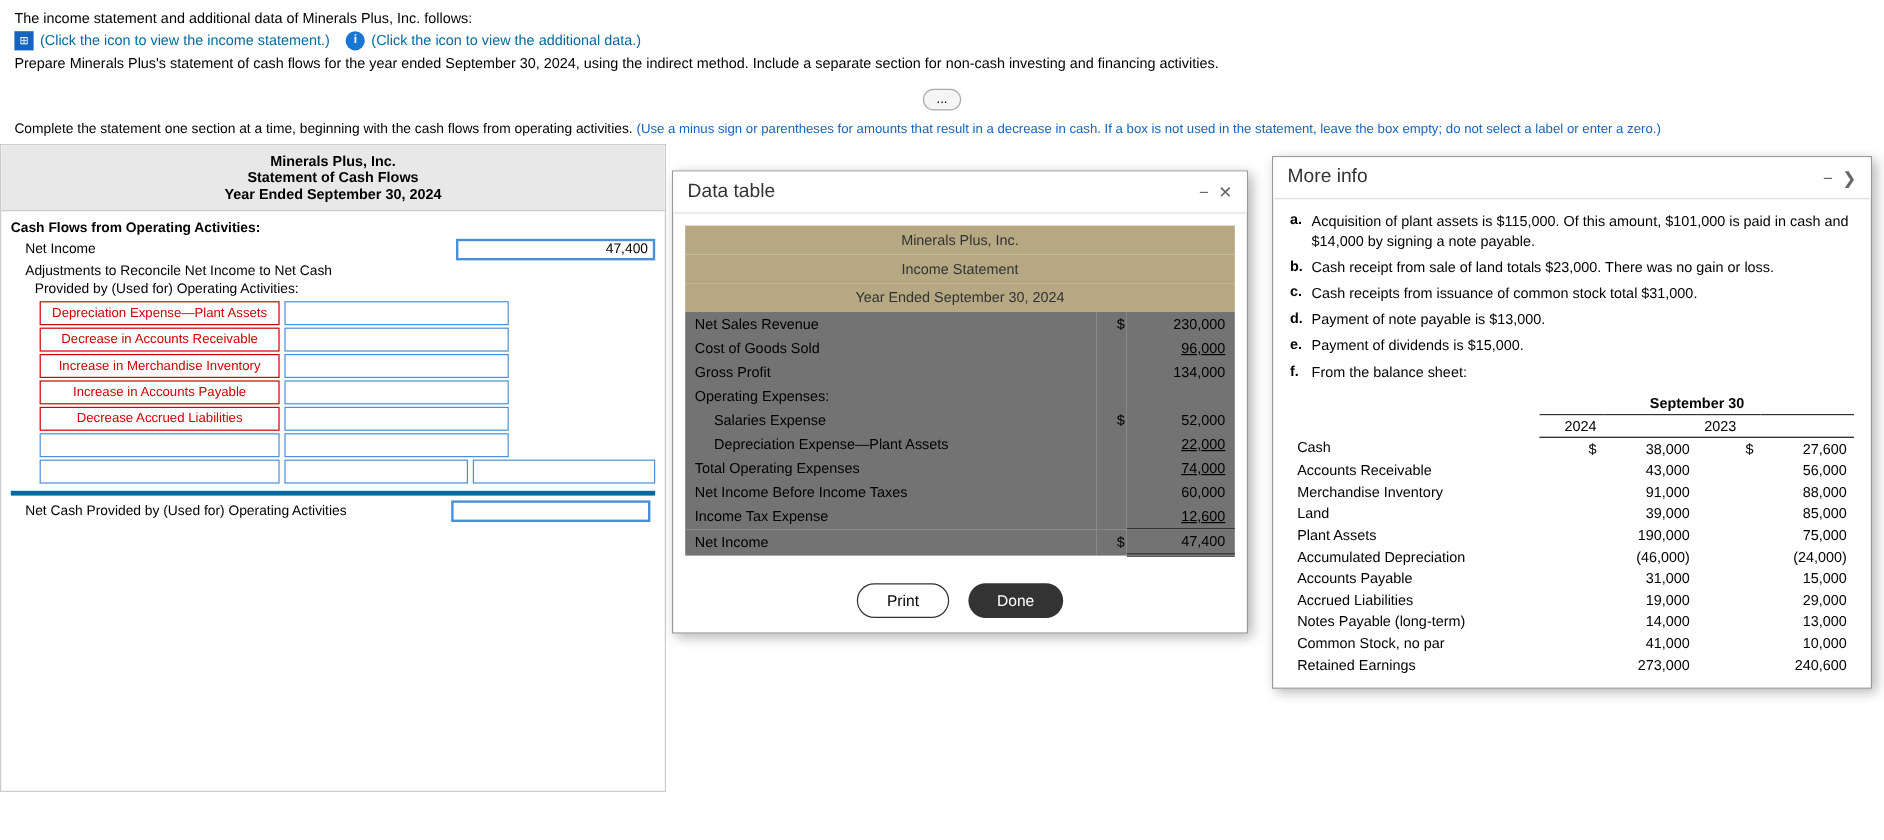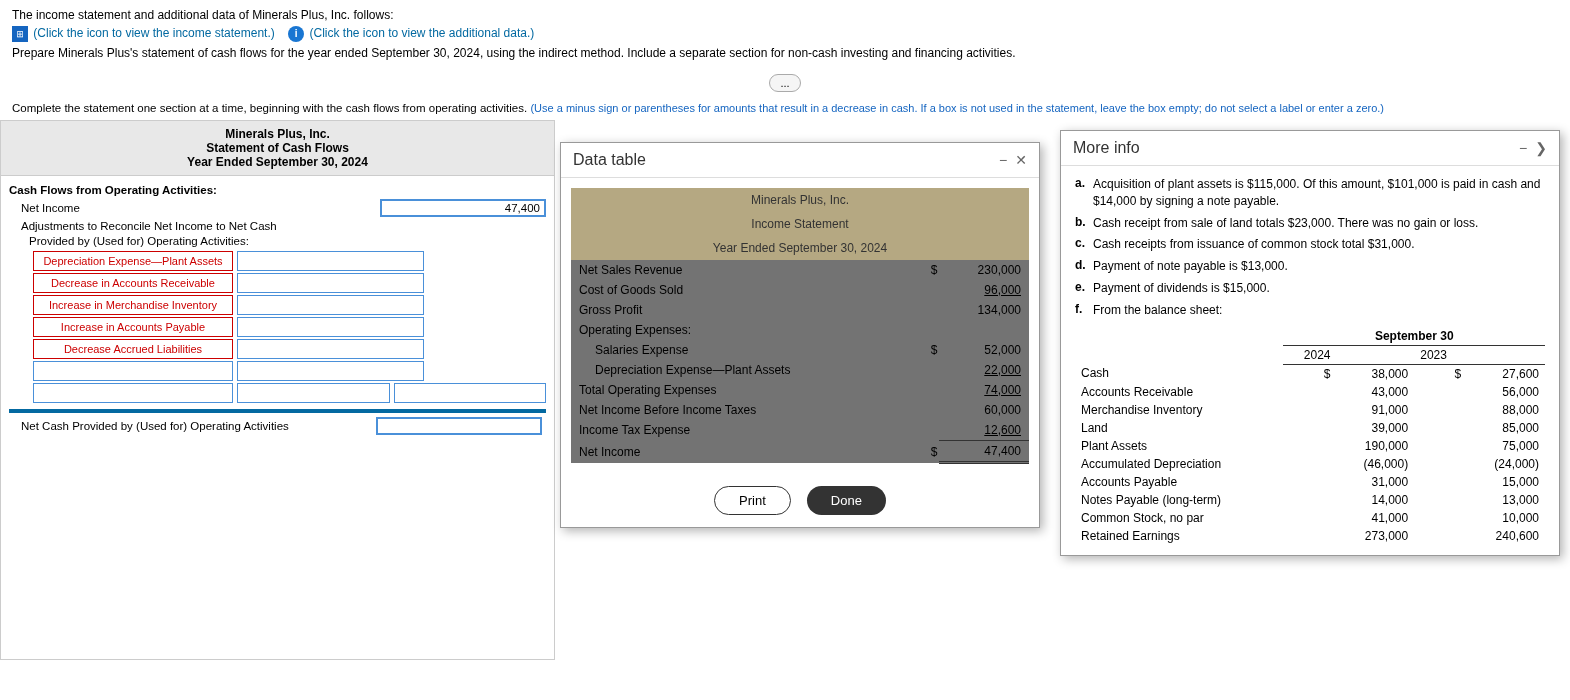--- a/index.html
+++ b/index.html
@@ -354,20 +354,27 @@
     <td class="right">(24,000)</td>
   </tr>
               <tr>
     <td class="label-col">Accounts Payable</td>
     <td class="right"></td>
     <td class="right">31,000</td>
     <td class="right"></td>
     <td class="right">15,000</td>
   </tr>
               <tr>
+    <td class="label-col">Accrued Liabilities</td>
+    <td class="right"></td>
+    <td class="right">19,000</td>
+    <td class="right"></td>
+    <td class="right">29,000</td>
+  </tr>
+              <tr>
     <td class="label-col">Notes Payable (long-term)</td>
     <td class="right"></td>
     <td class="right">14,000</td>
     <td class="right"></td>
     <td class="right">13,000</td>
   </tr>
               <tr>
     <td class="label-col">Common Stock, no par</td>
     <td class="right"></td>
     <td class="right">41,000</td>

